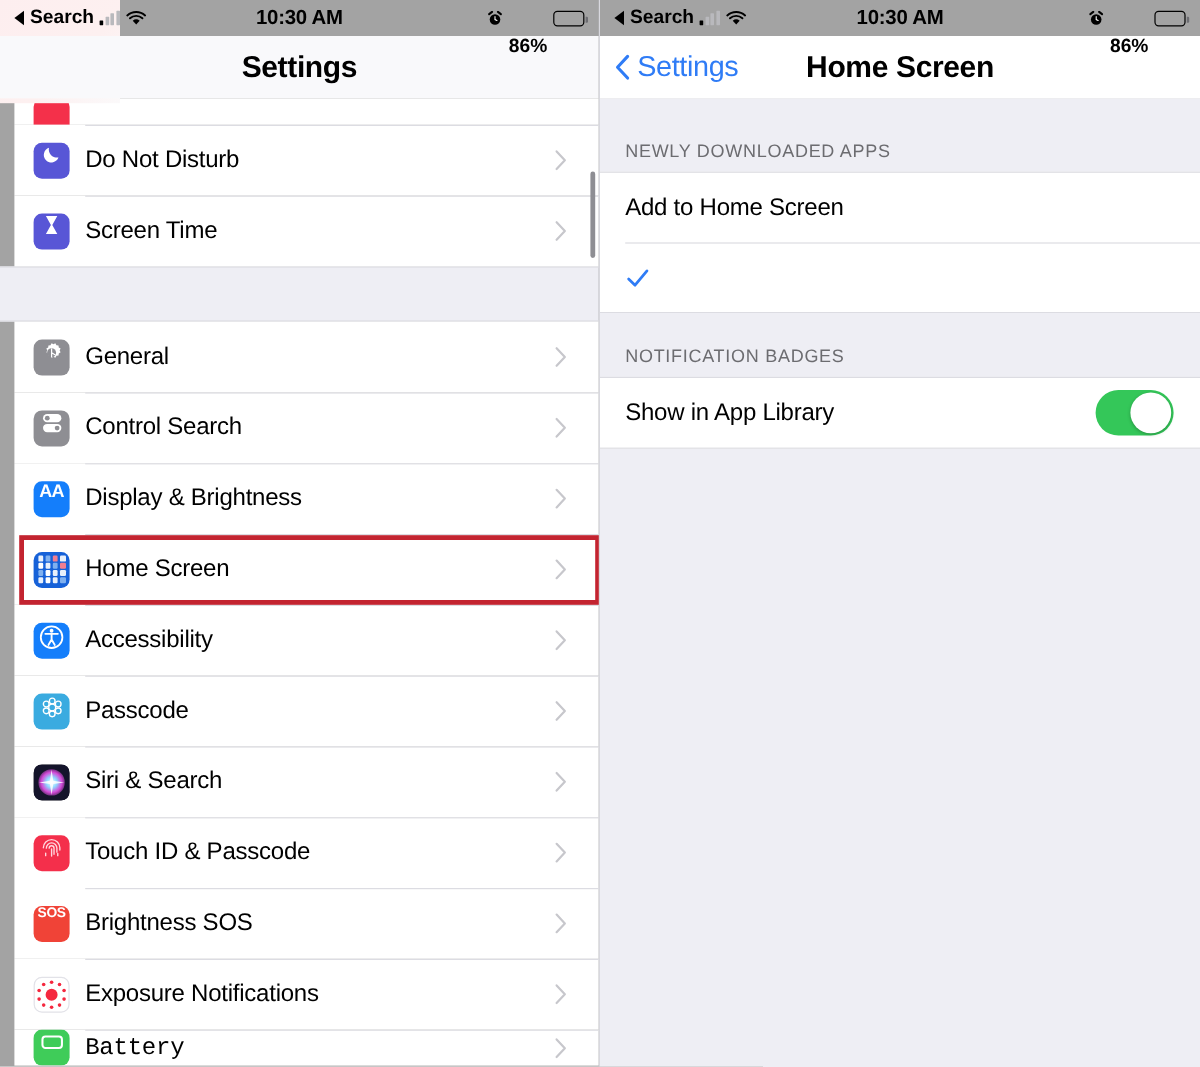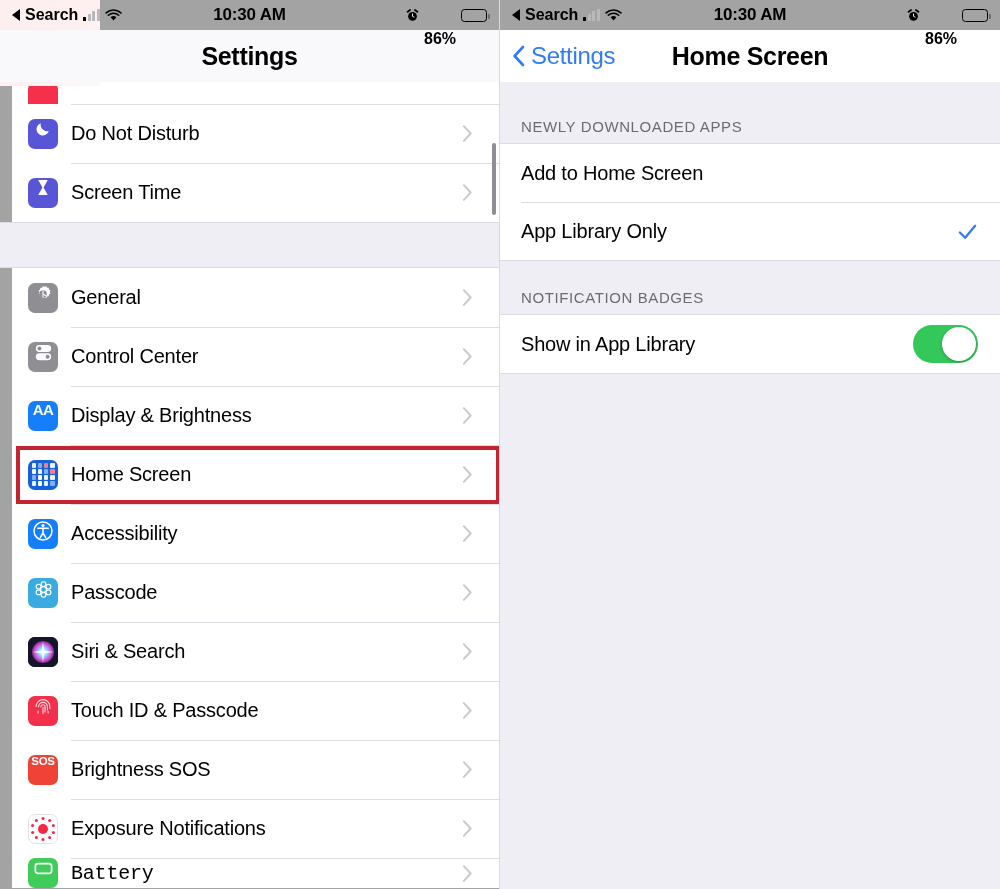--- a/index.html
+++ b/index.html
@@ -235,21 +235,21 @@
 
       <div class="row">
         <div class="row-icon ic-control">
           <svg width="21" height="21" viewBox="0 0 22 22">
             <rect x="3" y="3.2" width="16" height="7.2" rx="3.6" fill="#fff"></rect>
             <circle cx="6.7" cy="6.8" r="2.1" fill="#8e8e93"></circle>
             <rect x="3" y="11.8" width="16" height="7.2" rx="3.6" fill="#fff"></rect>
             <circle cx="15.3" cy="15.4" r="2.1" fill="#8e8e93"></circle>
           </svg>
         </div>
-        <div class="row-label">Control Center</div>
+        <div class="row-label">Control Search</div>
         <svg class="chev-r" viewBox="0 0 12 20">
             <path d="M2 2 L9.5 10 L2 18" stroke="#c7c7cc" stroke-width="2" fill="none" stroke-linecap="round" stroke-linejoin="round"></path>
           </svg>
       </div>
 
       <div class="row">
         <div class="row-icon ic-display">
           <span class="ic-text">AA</span>
         </div>
         <div class="row-label">Display &amp; Brightness</div>
@@ -450,21 +450,20 @@
 
     <div class="r-body">
 
       <div class="sec-header first">NEWLY DOWNLOADED APPS</div>
 
       <div class="r-group">
         <div class="r-row">
           <div class="r-label">Add to Home Screen</div>
         </div>
         <div class="r-row">
-          <div class="r-label">App Library Only</div>
           <svg class="check" viewBox="0 0 22 22">
               <path d="M3 12 L8.6 17.5 L19 5" stroke="#2f7cf6" stroke-width="2.4" fill="none" stroke-linecap="round" stroke-linejoin="round"></path>
             </svg>
         </div>
       </div>
 
       <div class="sec-header">NOTIFICATION BADGES</div>
 
       <div class="r-group">
         <div class="r-row">

